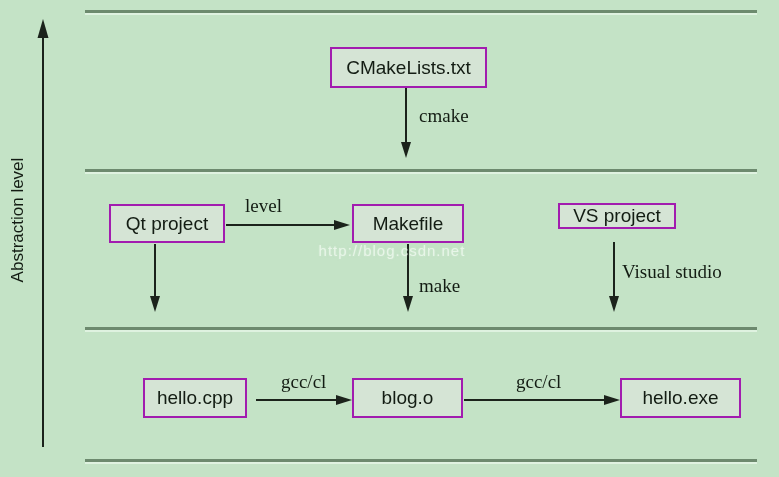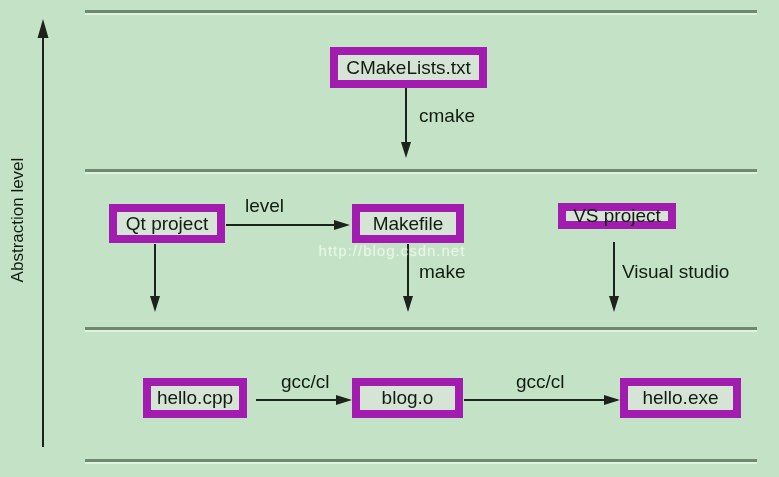--- a/index.html
+++ b/index.html
@@ -14,32 +14,33 @@
   .divider{
     position:absolute;
     left:85px;width:672px;height:3px;
     background:#6d8a6e;
     box-shadow:0 2px 0 0 rgba(245,255,245,.55);
   }
   svg.overlay{position:absolute;left:0;top:0;width:779px;height:477px;}
   .box{
     position:absolute;
     background:#d5e4d5;
-    border:8px solid #a21caf;
+    border:2px solid #a21caf;
     box-sizing:border-box;
     display:flex;align-items:center;justify-content:center;
     font-size:19px;
     white-space:nowrap;
     color:#131c13;
   }
   .edge-label{
     position:absolute;
     font-size:19px;
     white-space:nowrap;
     color:#131c13;
+    font-family:Liberation Serif, serif;
   }
   .axis-label{
     position:absolute;
     left:-62px;top:210px;
     width:160px;height:20px;
     transform:rotate(-90deg);
     transform-origin:50% 50%;
     font-size:17px;
     text-align:center;
     white-space:nowrap;
@@ -129,21 +130,21 @@
 
   <div class="box" style="left:352px;top:378px;width:111px;height:40px">blog.o</div>
 
   <div class="box" style="left:620px;top:378px;width:121px;height:40px">hello.exe</div>
 
   <div class="edge-label" style="left:419px;top:105px">cmake</div>
 
   <div class="edge-label" style="left:245px;top:195px">level</div>
 
 
-  <div class="edge-label" style="left:419px;top:261px">make</div>
+  <div class="edge-label" style="left:419px;top:275px">make</div>
 
   <div class="edge-label" style="left:622px;top:261px">Visual studio</div>
 
   <div class="edge-label" style="left:281px;top:371px">gcc/cl</div>
 
   <div class="edge-label" style="left:516px;top:371px">gcc/cl</div>
 
 </div>
 
 </body></html>

